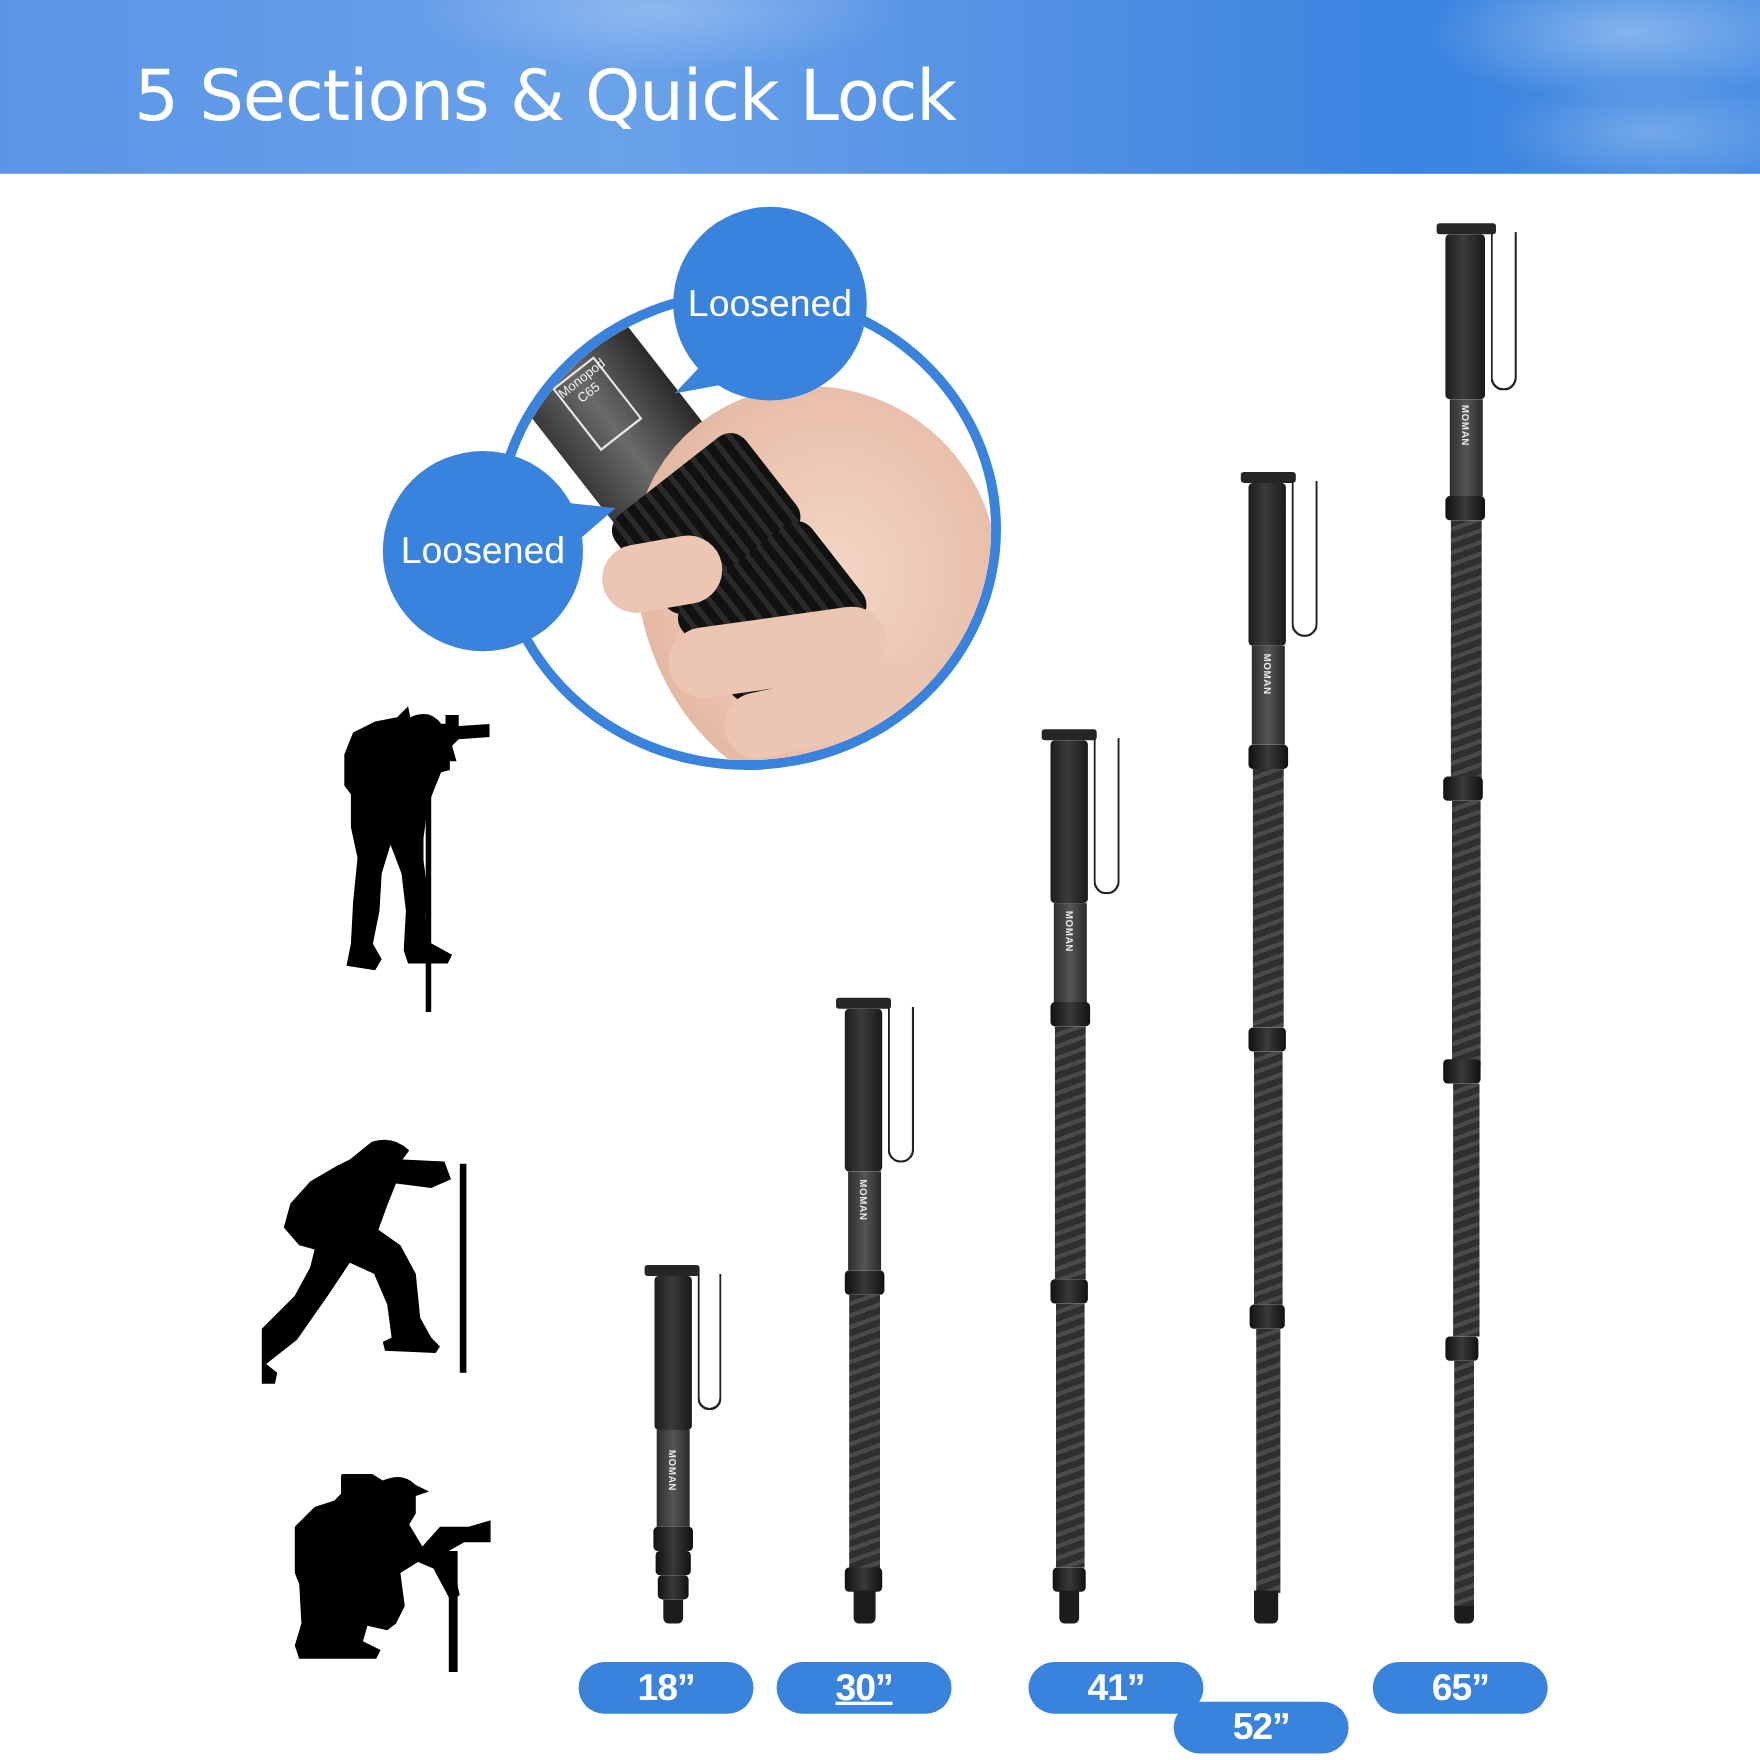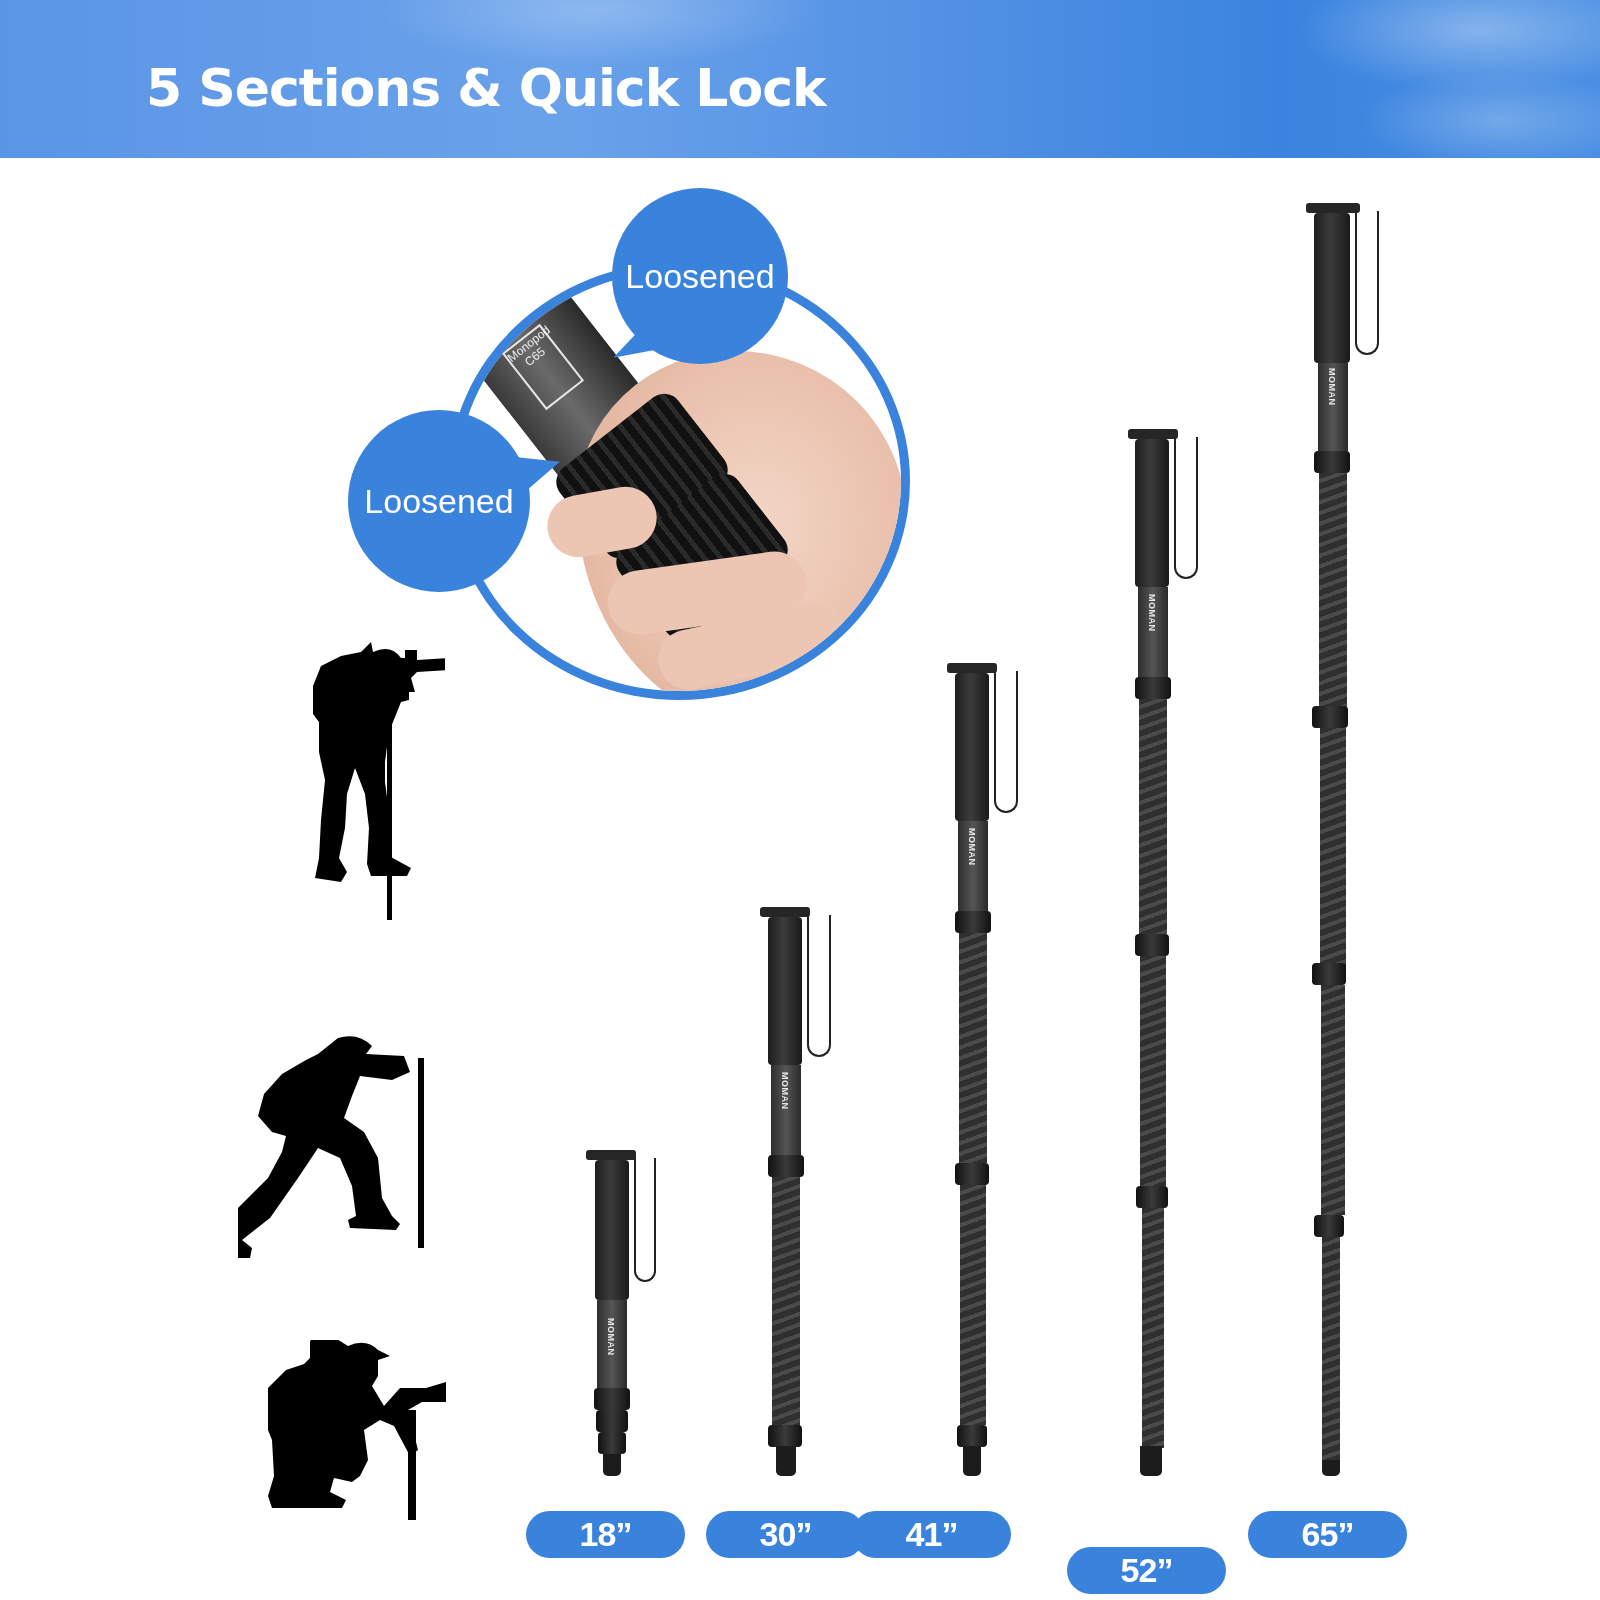--- a/index.html
+++ b/index.html
@@ -11,22 +11,22 @@
   .banner {
     position: absolute; left: 0; top: 0; width: 1600px; height: 158px;
     background:
       radial-gradient(ellipse 260px 90px at 1480px 30px, rgba(255,255,255,0.35), rgba(255,255,255,0) 70%),
       radial-gradient(ellipse 320px 80px at 600px 10px, rgba(255,255,255,0.25), rgba(255,255,255,0) 70%),
       radial-gradient(ellipse 200px 70px at 1500px 120px, rgba(255,255,255,0.25), rgba(255,255,255,0) 70%),
       linear-gradient(90deg, #5a95e6 0%, #6aa2ea 35%, #5190e4 60%, #3a84df 80%, #4a8fe3 100%);
   }
   .banner-title {
     position: absolute; left: 122px; top: 44px;
-    font-size: 52px; font-weight: bold; color: #ffffff; letter-spacing: -1px;
-    line-height: 88px; white-space: nowrap; margin-left: 24px;
+    font-size: 64px; font-weight: normal; color: #ffffff; letter-spacing: -1px;
+    line-height: 88px; white-space: nowrap;
   }
 
   
   .inset {
     position: absolute; left: 448px; top: 262px; width: 462px; height: 438px;
     border-radius: 50%; border: 9px solid #3a83dc; box-sizing: border-box;
     background: #ffffff; overflow: hidden;
   }
   .inset .tube {
     position: absolute; left: 20px; top: 20px; width: 120px; height: 440px;
@@ -231,24 +231,24 @@
   <div class="mp-joint" style="left:1312px; top:963px; width:34px;"></div>
   <div class="mp-tube" style="left:1321px; top:985px; width:24px; height:230px;"></div>
   <div class="mp-joint" style="left:1314px; top:1215px; width:30px;"></div>
   <div class="mp-tube" style="left:1322px; top:1237px; width:18px; height:225px;"></div>
   <div class="mp-foot" style="left:1322px; top:1460px; width:18px; height:16px;"></div>
 </div>
 
 <div class="pill" style="left:526px;align-items:center;">
   <span>18”</span>
 </div>
-<div class="pill" style="left:706px;">
+<div class="pill" style="left:706px;text-decoration:underline;">
   <span>30”</span>
 </div>
-<div class="pill" style="left:852px;text-align:center;">
+<div class="pill" style="left:935px;text-align:center;">
   <span>41”</span>
 </div>
 <div class="pill" style="left:1067px;margin-top:36px;">
   <span>52”</span>
 </div>
 <div class="pill" style="left:1248px;">
   <span>65”</span>
 </div>
 
 </body></html>

